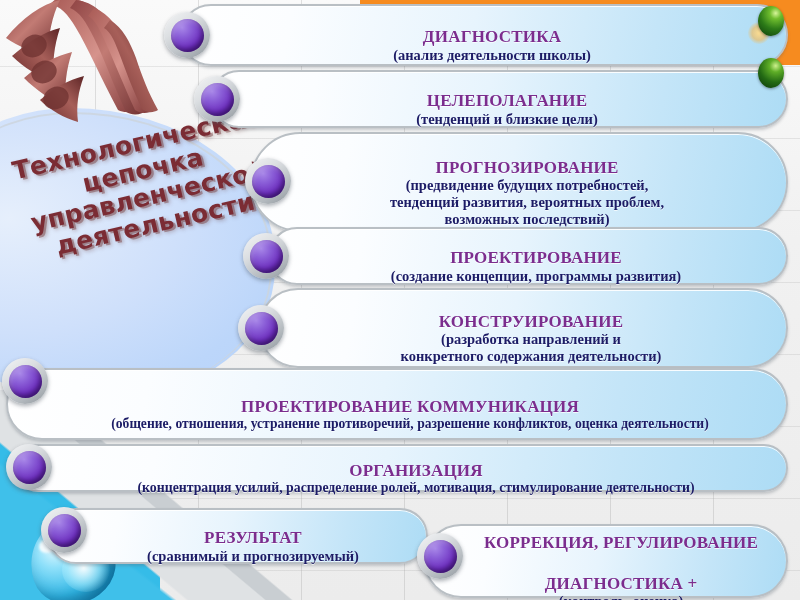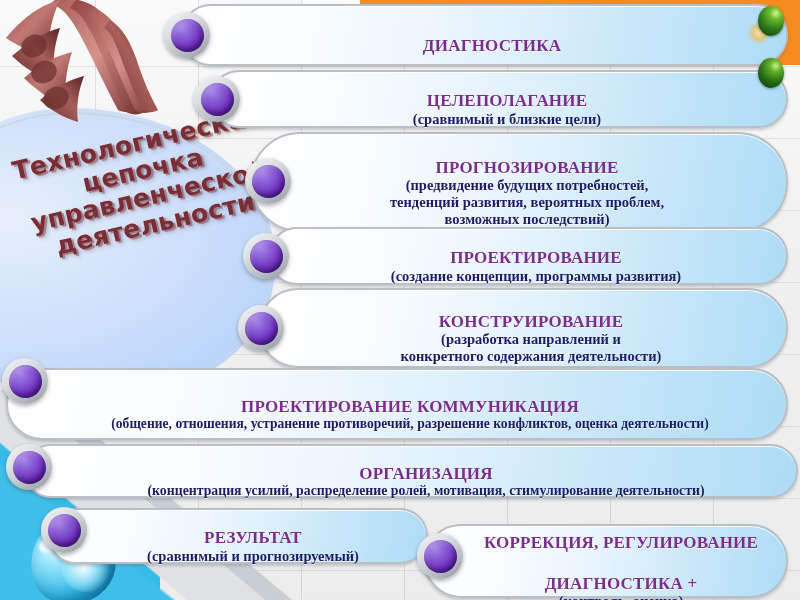--- a/index.html
+++ b/index.html
@@ -278,28 +278,29 @@
     <span class="l2">цепочка</span>
     <span class="l3">управленческой</span>
     <span class="l4">деятельности</span>
   </div>
 
   <div class="water-drop"></div>
   <div class="water-drop-glow"></div>
 
   <div class="bar" style="left:180px; top:4px; width:608px; height:62px;">
     <div class="bar-title">ДИАГНОСТИКА</div>
+    <div class="bar-sub">(анализ деятельности школы)</div>
   </div>
   <div class="knob" style="left:164px; top:12px;"></div>
   <div class="end-glow" style="left:748px; top:22px;"></div>
   <div class="end-sphere" style="left:758px; top:6px;"></div>
 
   <div class="bar" style="left:210px; top:70px; width:578px; height:58px;">
     <div class="bar-title">ЦЕЛЕПОЛАГАНИЕ</div>
-    <div class="bar-sub">(сравнимый и близкие цели)</div>
+    <div class="bar-sub">(тенденций и близкие цели)</div>
   </div>
   <div class="knob" style="left:194px; top:76px;"></div>
   <div class="end-sphere s2" style="left:758px; top:58px;"></div>
 
   <div class="bar" style="left:250px; top:132px; width:538px; height:100px;">
     <div class="bar-title">ПРОГНОЗИРОВАНИЕ</div>
     <div class="bar-sub">(предвидение будущих потребностей,</div>
     <div class="bar-sub">тенденций развития, вероятных проблем,</div>
     <div class="bar-sub">возможных последствий)</div>
   </div>
@@ -317,21 +318,21 @@
     <div class="bar-sub">конкретного содержания деятельности)</div>
   </div>
   <div class="knob" style="left:238px; top:305px;"></div>
 
   <div class="bar" style="left:6px; top:368px; width:782px; height:72px; padding-left:34px; padding-right:8px;">
     <div class="bar-title">ПРОЕКТИРОВАНИЕ КОММУНИКАЦИЯ</div>
     <div class="bar-sub" style="font-size:13.6px; white-space:nowrap;">(общение, отношения, устранение противоречий, разрешение конфликтов, оценка деятельности)</div>
   </div>
   <div class="knob" style="left:2px; top:358px;"></div>
 
-  <div class="bar" style="left:24px; top:444px; width:774px; height:54px; padding-left:38px; padding-right:8px;">
+  <div class="bar" style="left:14px; top:444px; width:774px; height:48px; padding-left:38px; padding-right:8px;">
     <div class="bar-title">ОРГАНИЗАЦИЯ</div>
     <div class="bar-sub" style="font-size:13.8px; white-space:nowrap;">(концентрация усилий, распределение ролей, мотивация, стимулирование деятельности)</div>
   </div>
   <div class="knob" style="left:6px; top:444px;"></div>
 
   <div class="bar" style="left:48px; top:508px; width:380px; height:56px; padding-left:44px;">
     <div class="bar-title">РЕЗУЛЬТАТ</div>
     <div class="bar-sub">(сравнимый и прогнозируемый)</div>
   </div>
   <div class="knob" style="left:41px; top:507px;"></div>

